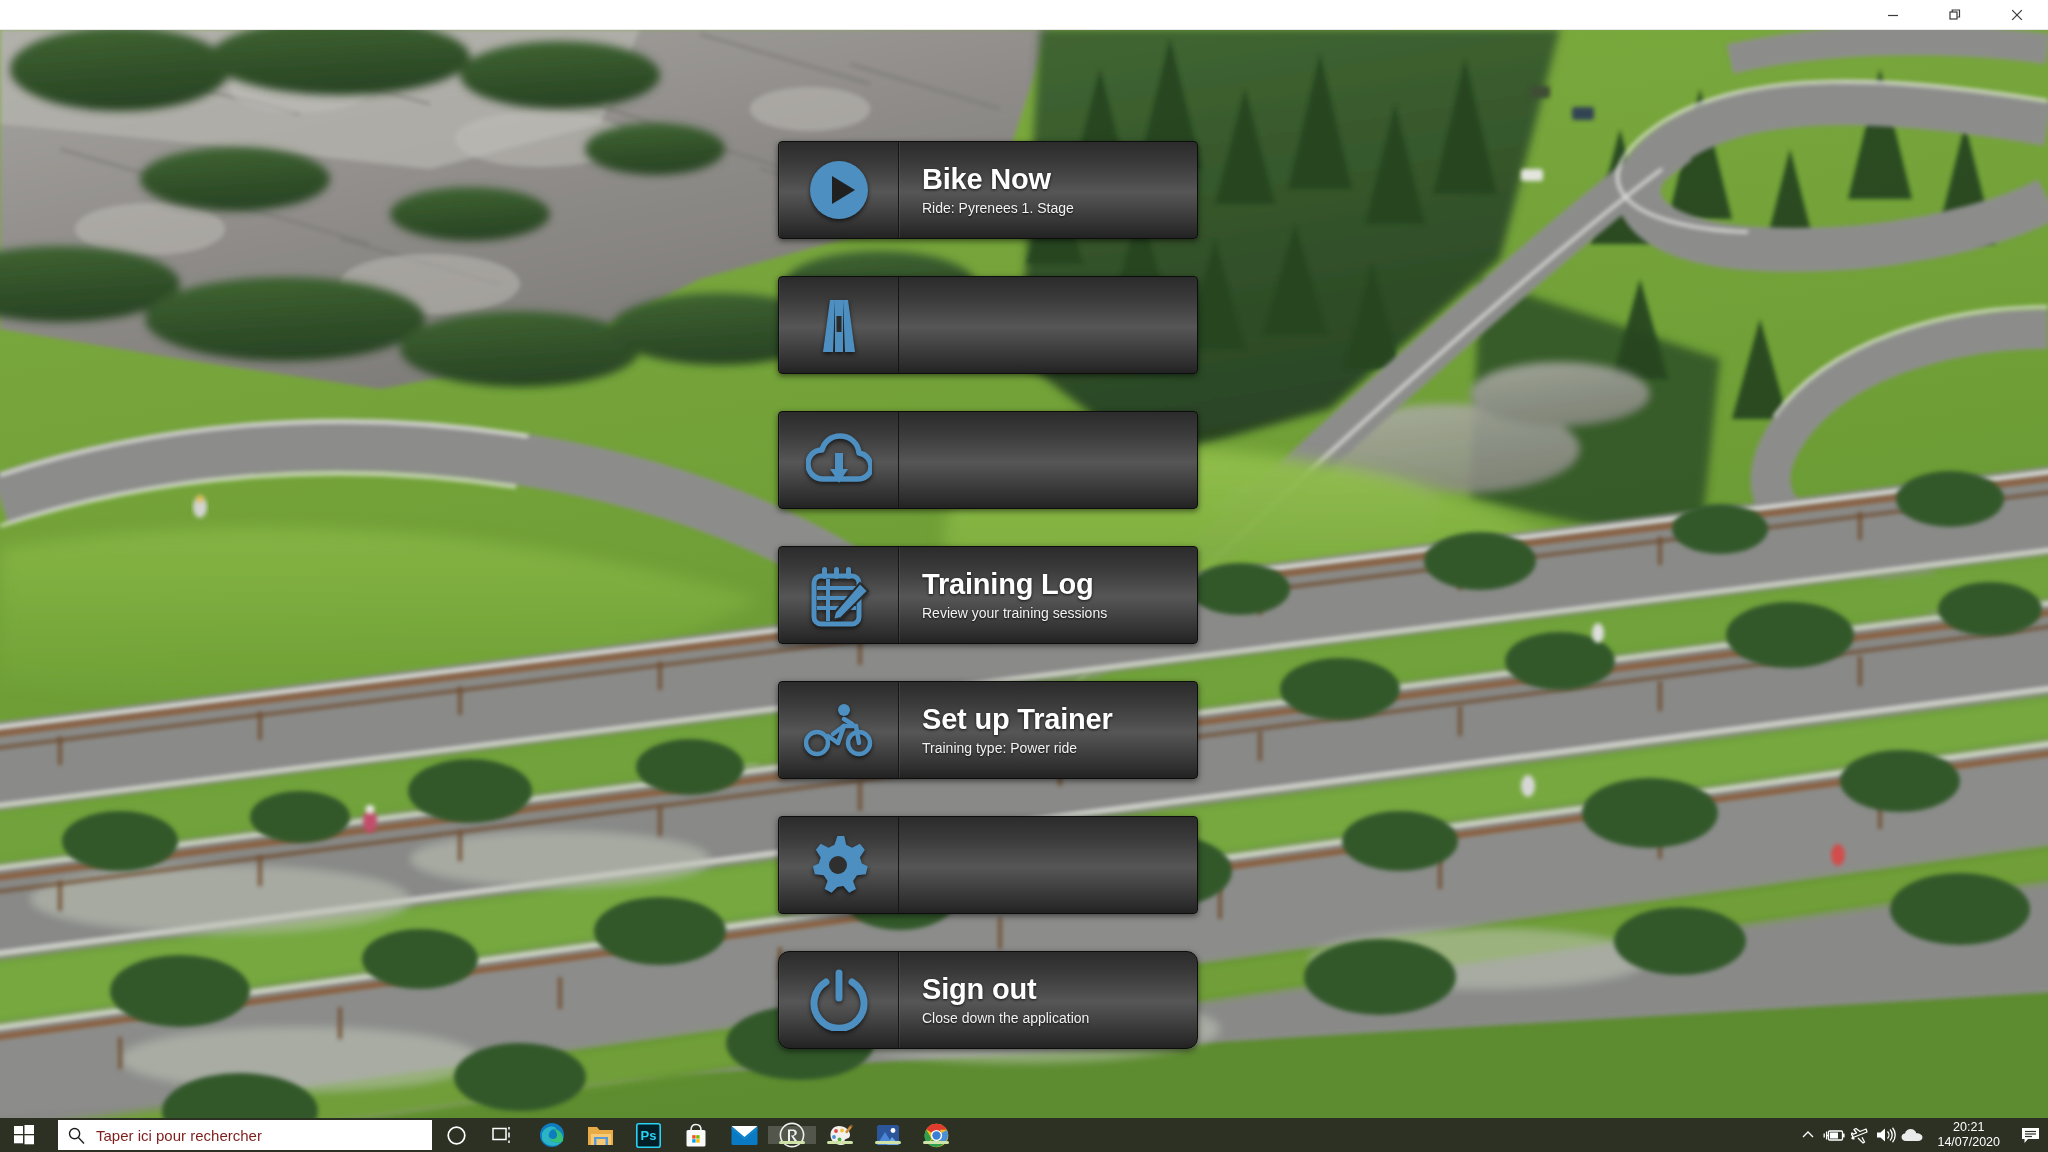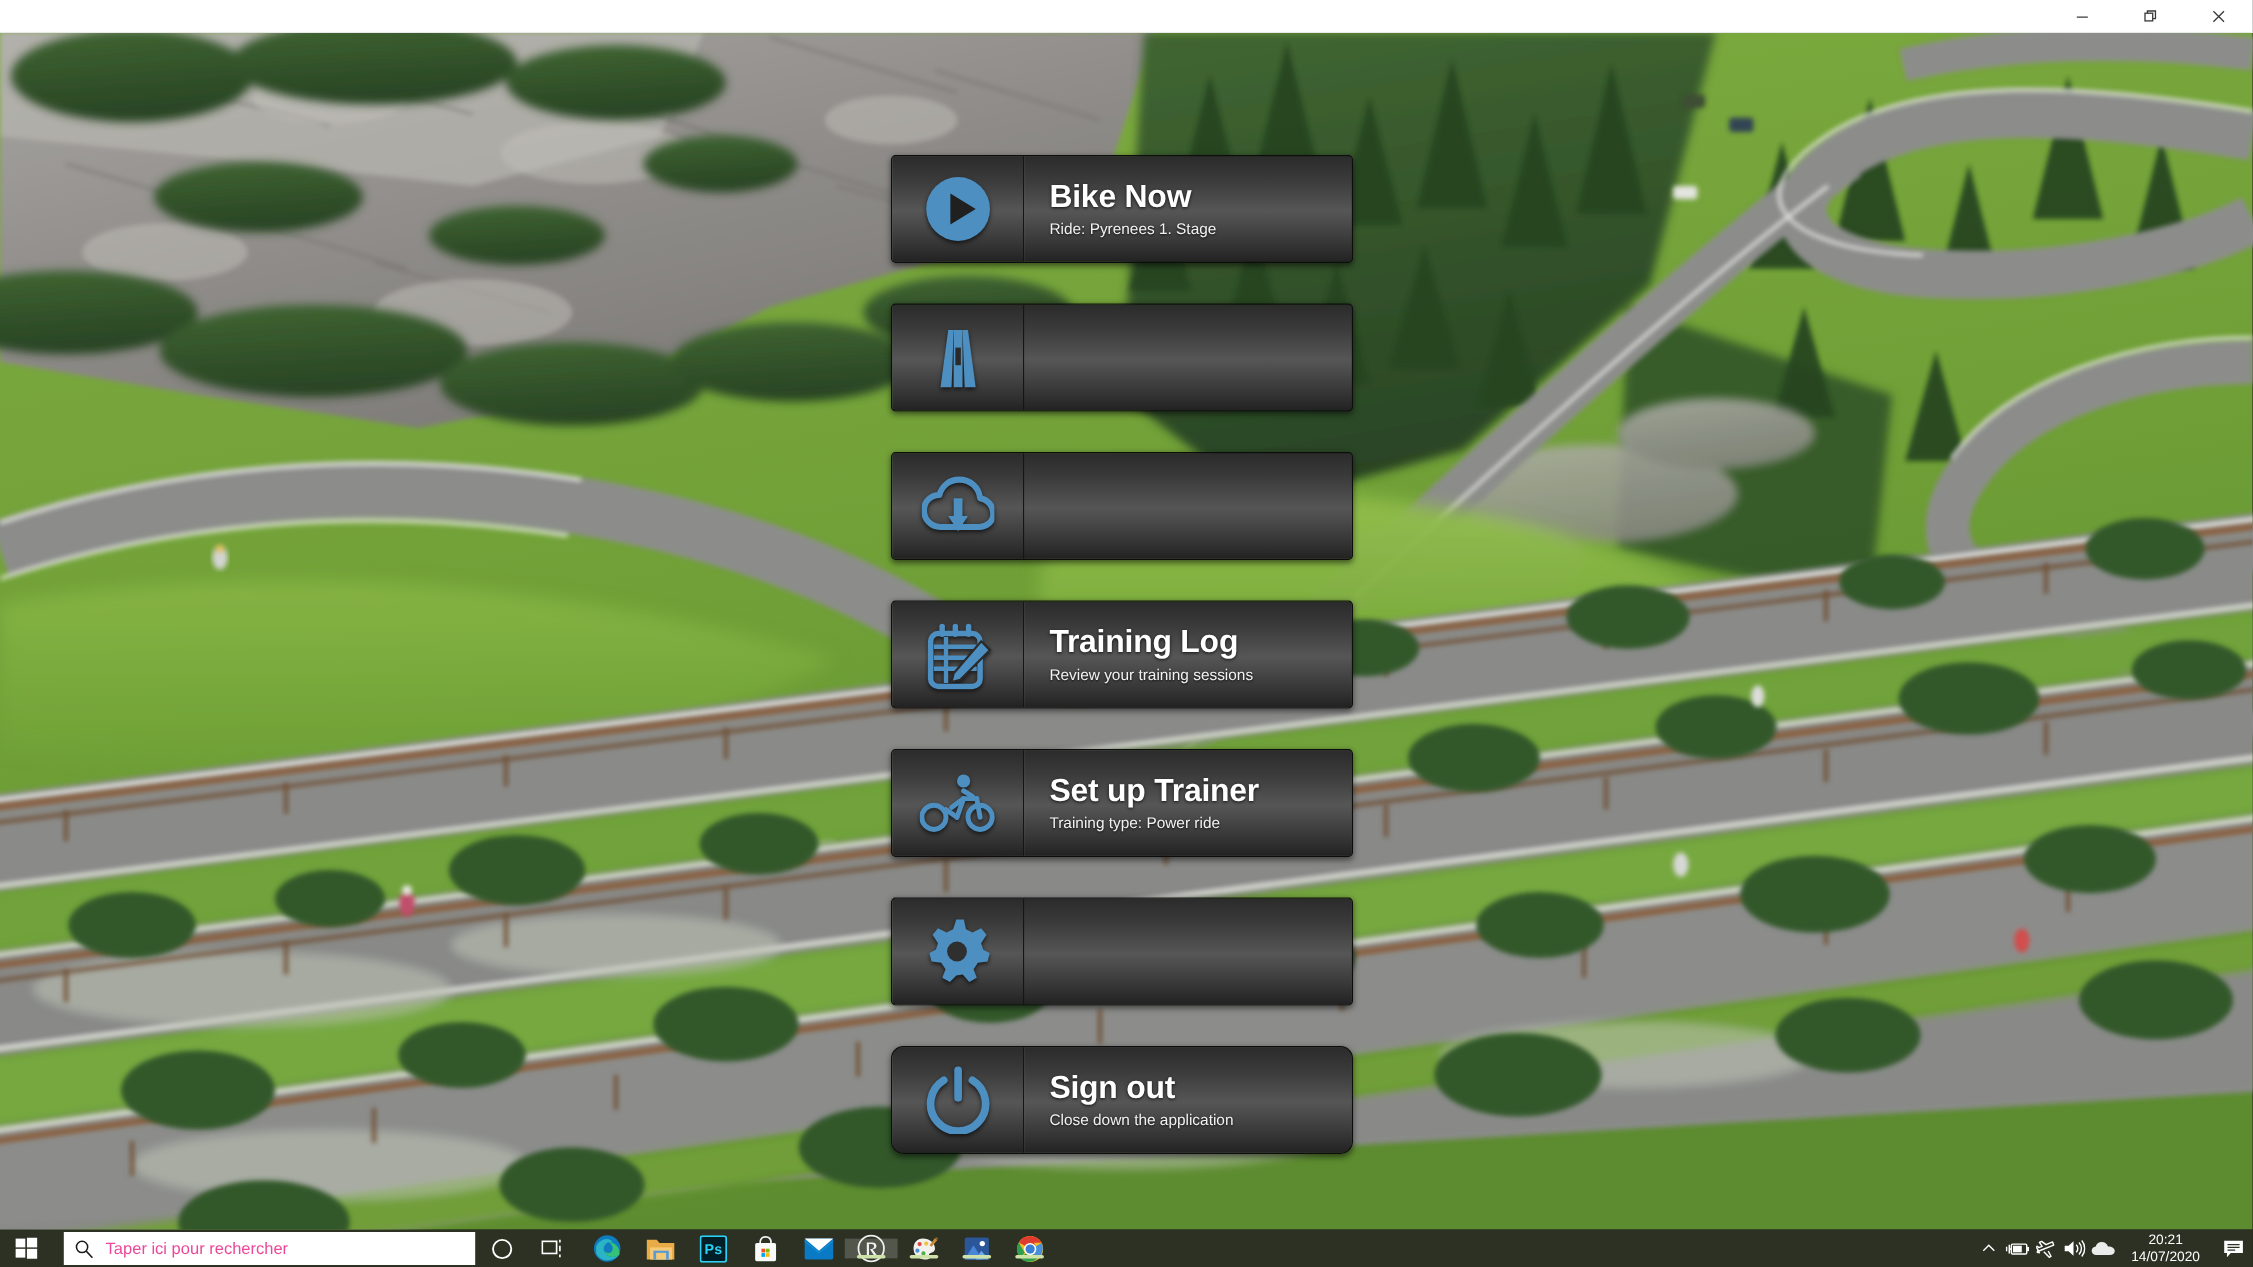--- a/index.html
+++ b/index.html
@@ -40,21 +40,21 @@
     position: absolute; left: 0; top: 1118px;
     width: 2048px; height: 34px;
     background: #2c3124;
     z-index: 50;
     display: flex; align-items: center;
   }
 
   
   #menu {
     position: absolute;
-    left: 810px; top: 112px;
+    left: 778px; top: 112px;
     width: 420px;
     z-index: 20;
   }
   .menu-item {
     position: relative;
     width: 418px; height: 96px;
     margin-bottom: 37px;
     border: 1px solid #0d0d0d;
     border-radius: 4px;
     box-shadow: 0 2px 6px rgba(0,0,0,.55);
@@ -108,21 +108,21 @@
   }
   #search-box {
     width: 364px; height: 30px;
     margin-left: 10px;
     background: #ffffff;
     display: flex; align-items: center;
     padding-left: 10px;
     cursor: text;
   }
   #search-placeholder {
-    color: #ec4899;
+    color: #7f1d1d;
     font-size: 15px;
     margin-left: 11px;
     white-space: nowrap;
   }
   .tb-icon {
     width: 48px; height: 18px;
     display: flex; align-items: center; justify-content: center;
     position: relative;
     cursor: default;
   }

